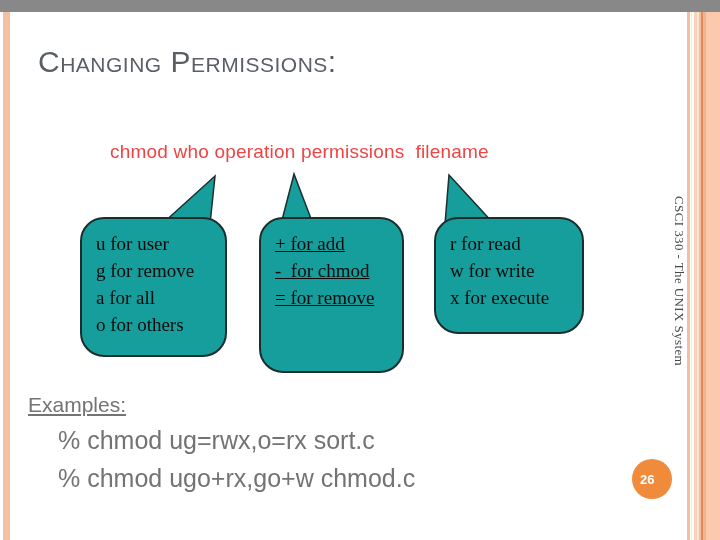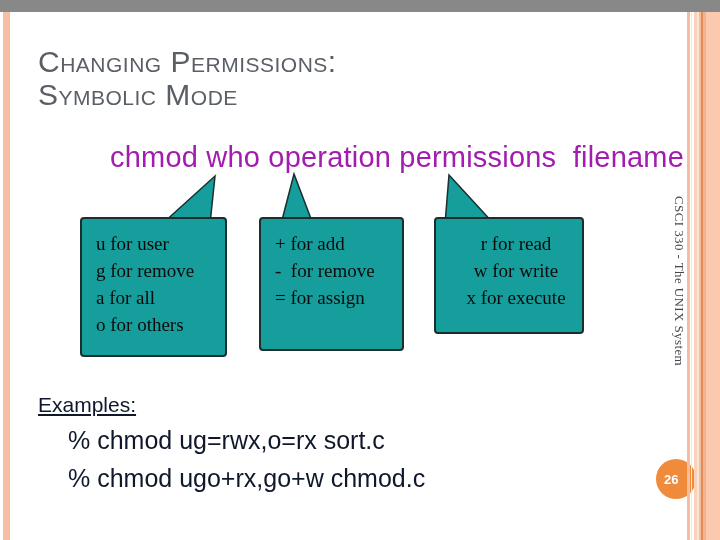--- a/index.html
+++ b/index.html
@@ -34,97 +34,96 @@
     position: absolute; left: 38px; top: 33px;
     font-variant: small-caps;
     font-size: 30px; line-height: 33px;
     letter-spacing: 0.5px;
     color: var(--title_color, #5A5F66);
     font-weight: 400;
   }
 
   .subtitle {
     position: absolute; left: 110px; top: 129px;
-    font-size: 29px; color: #a21caf;
+    font-size: 19px; color: #ef4444;
     white-space: pre;
     letter-spacing: 0.2px;
   }
 
   .pointers { position: absolute; left: 0; top: 0; width: 720px; height: 540px; }
 
   .callout {
     position: absolute;
     background: var(--callout_fill, #159E9C);
     border: 2px solid var(--callout_border, #1A2E2E);
-    border-radius: 4px;
+    border-radius: 24px;
     box-sizing: border-box;
     font-family: "Liberation Serif", serif;
     font-size: 19px; line-height: 27px;
     color: #0a0a0a;
     padding: 11px 0 0 14px;
   }
   .callout .cl { white-space: pre; }
   .callout-who         { left: 80px;  top: 205px; width: 147px; height: 140px; }
-  .callout-operation   { left: 259px; top: 205px; width: 145px; height: 134px; }
-  .callout-permissions { left: 434px; top: 205px; width: 150px; height: 117px; text-align: center; }
+  .callout-operation   { left: 259px; top: 205px; width: 145px; height: 156px; text-decoration: underline; }
+  .callout-permissions { left: 434px; top: 205px; width: 150px; height: 117px; }
 
-  .examples { position: absolute; left: 38px; top: 381px; color: #0f172a; }
+  .examples { position: absolute; left: 28px; top: 381px; color: #737373; }
   .ex-head  { font-size: 21px; text-decoration: underline; margin-bottom: 9px; }
   .ex-cmd   { font-size: 25px; margin-left: 30px; margin-bottom: 9px; white-space: pre; }
 
   .sidebar-text {
     position: absolute; left: 671px; top: 184px;
     writing-mode: vertical-rl;
     font-family: "Liberation Serif", serif;
     font-size: 13px;
     letter-spacing: 0.4px;
     color: var(--sidebar_text_color, #47474F);
     white-space: pre;
   }
 
   .page-circle {
-    position: absolute; left: 656px; top: 447px;
+    position: absolute; left: 632px; top: 447px;
     width: 40px; height: 40px; border-radius: 50%;
     background: var(--page_circle_color, #F18B3C);
     display: flex; align-items: center;
     padding-left: 8px; box-sizing: border-box;
     color: #ffffff; font-size: 13px; font-weight: 700;
   }
 </style>
 </head>
 <body>
 
 <div class="slide">
 
   <div class="left-stripe"></div>
 
   <div class="title">
     <div>Changing Permissions:</div>
-    <div>Symbolic Mode</div>
   </div>
 
   <div class="subtitle">chmod who operation permissions  filename</div>
 
   <svg class="pointers" viewBox="0 0 720 540">
     <polygon points="162,212 215,164 210,212" fill="#159E9C" stroke="#1A2E2E" stroke-width="1.5"></polygon>
     <polygon points="281,212 294,162 313,212" fill="#159E9C" stroke="#1A2E2E" stroke-width="1.5"></polygon>
     <polygon points="445,212 449,163 494,212" fill="#159E9C" stroke="#1A2E2E" stroke-width="1.5"></polygon>
   </svg>
 
   <div class="callout callout-who">
     <div class="cl">u for user</div>
     <div class="cl">g for remove</div>
     <div class="cl">a for all</div>
     <div class="cl">o for others</div>
   </div>
 
   <div class="callout callout-operation">
     <div class="cl">+ for add</div>
-    <div class="cl">-  for remove</div>
-    <div class="cl">= for assign</div>
+    <div class="cl">-  for chmod</div>
+    <div class="cl">= for remove</div>
   </div>
 
   <div class="callout callout-permissions">
     <div class="cl">r for read</div>
     <div class="cl">w for write</div>
     <div class="cl">x for execute</div>
   </div>
 
   <div class="examples">
     <div class="ex-head">Examples:</div>

